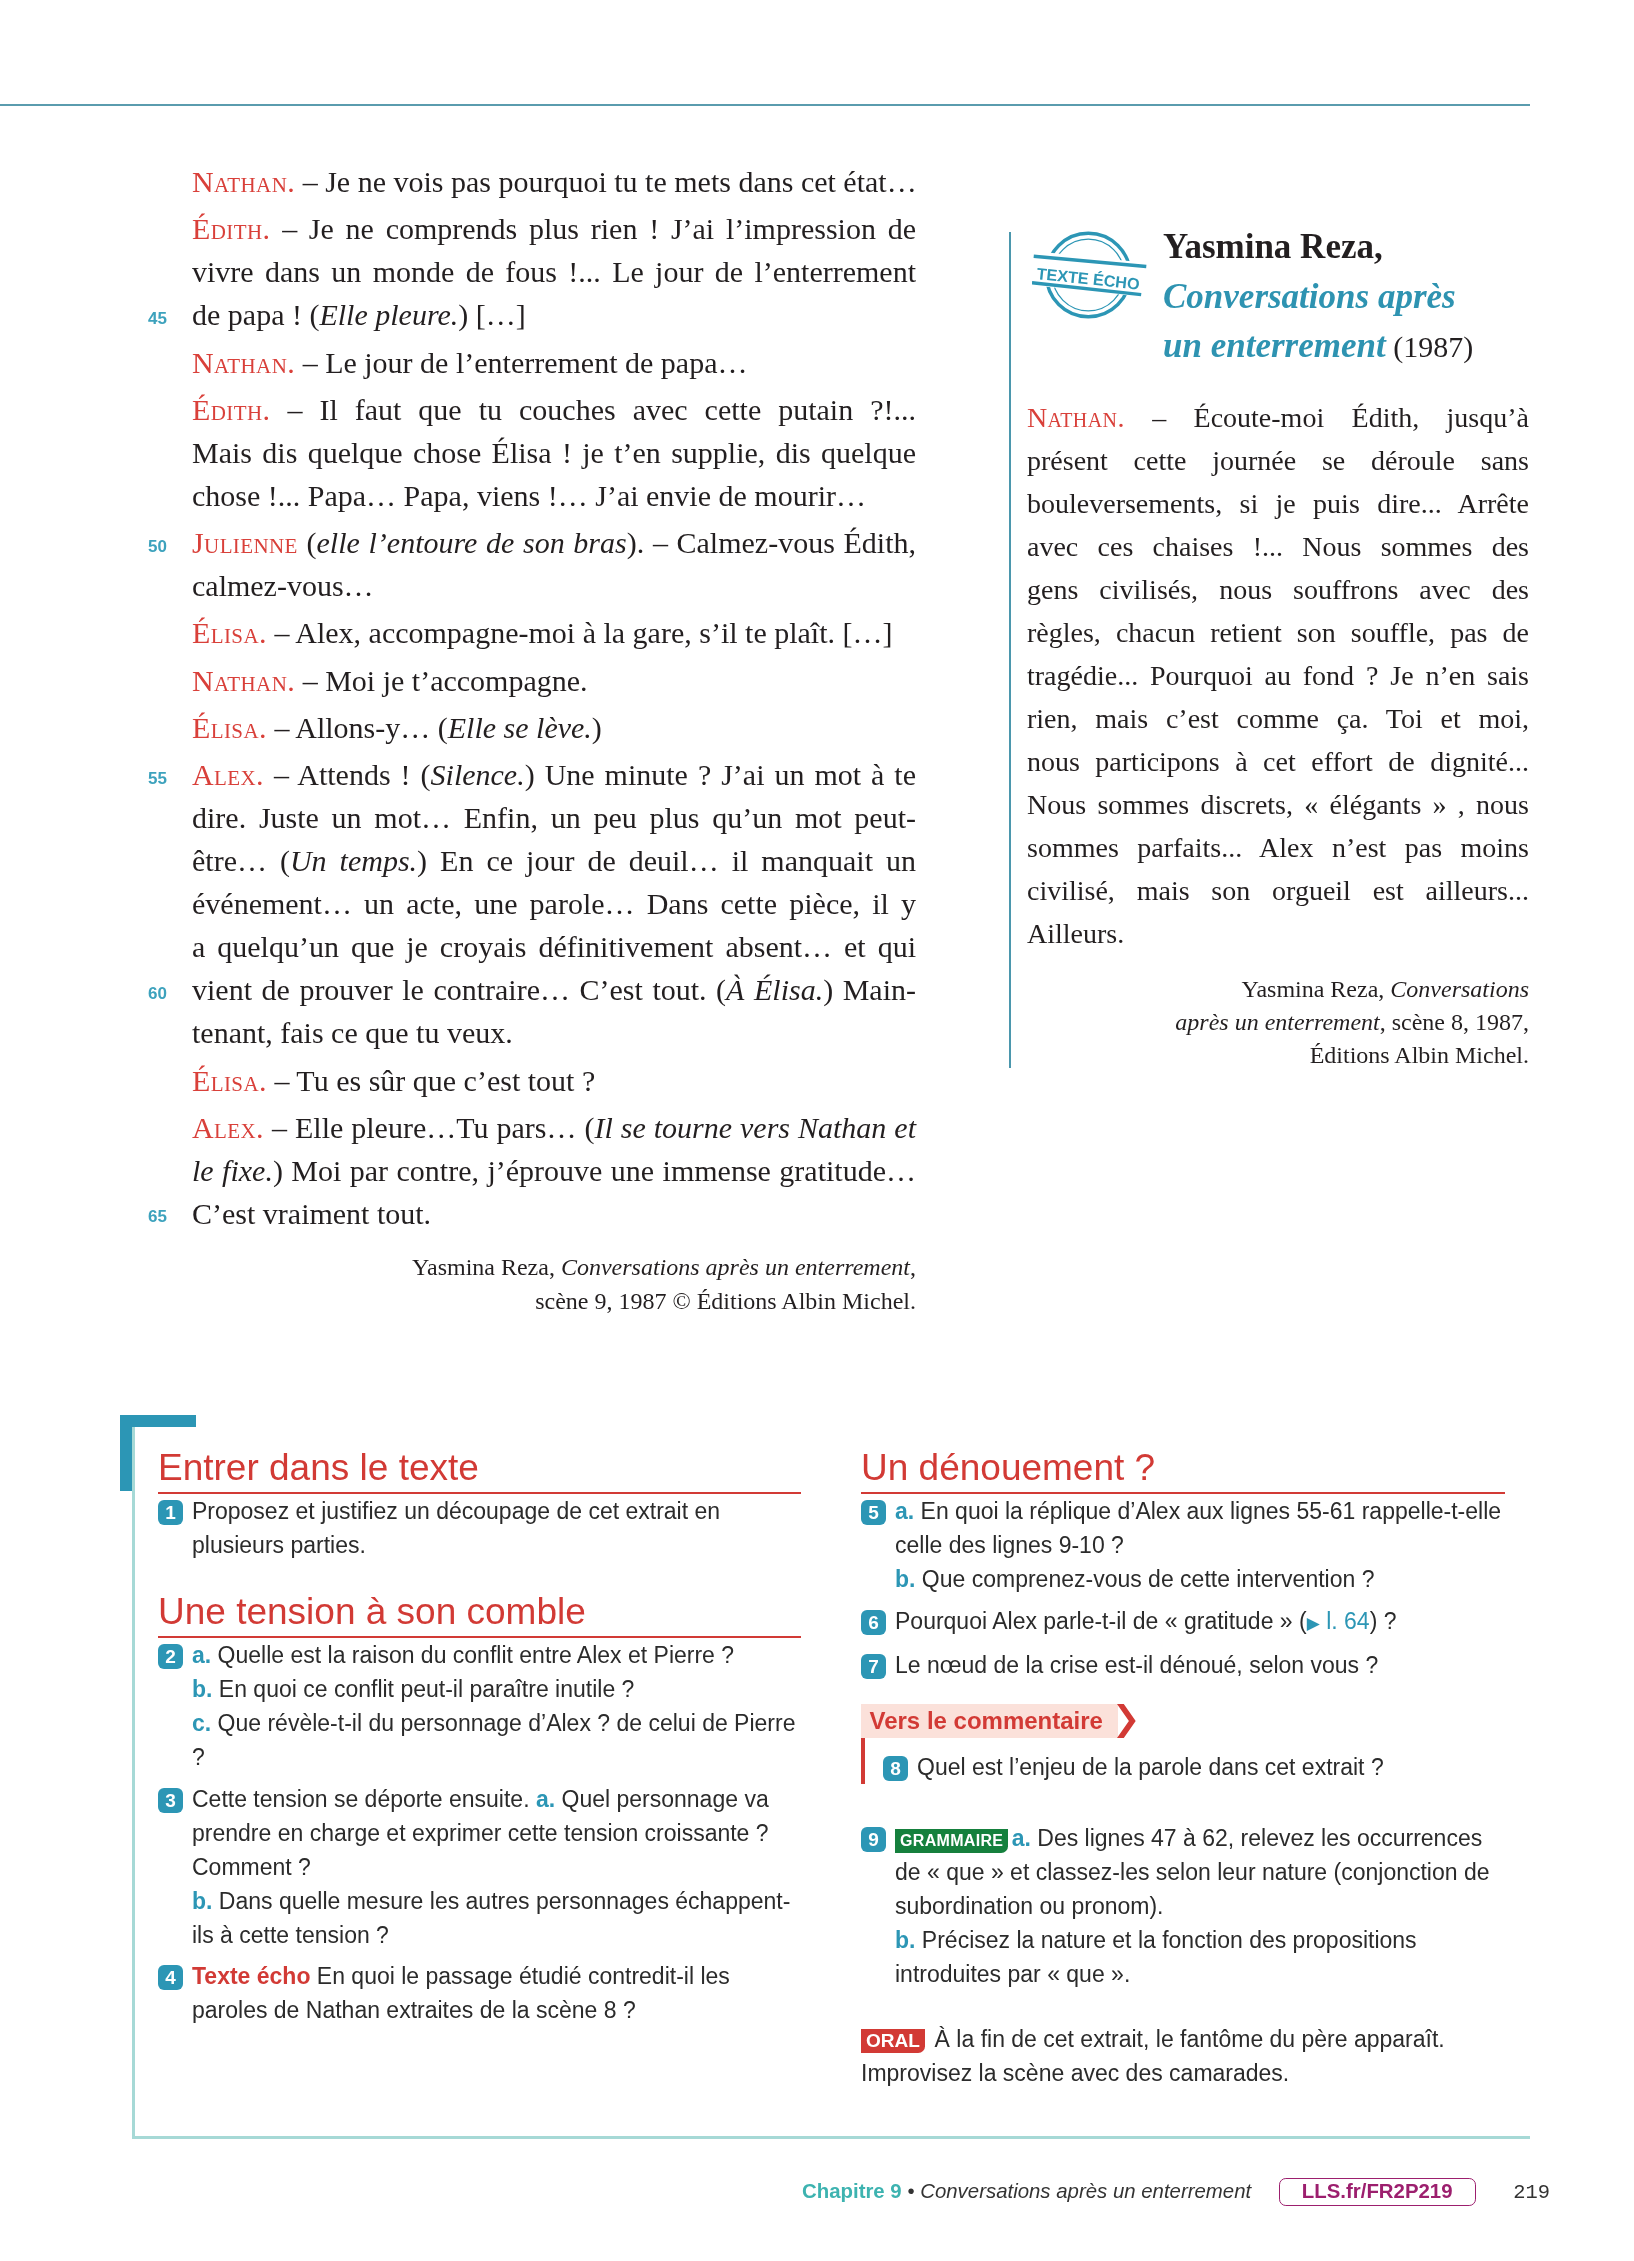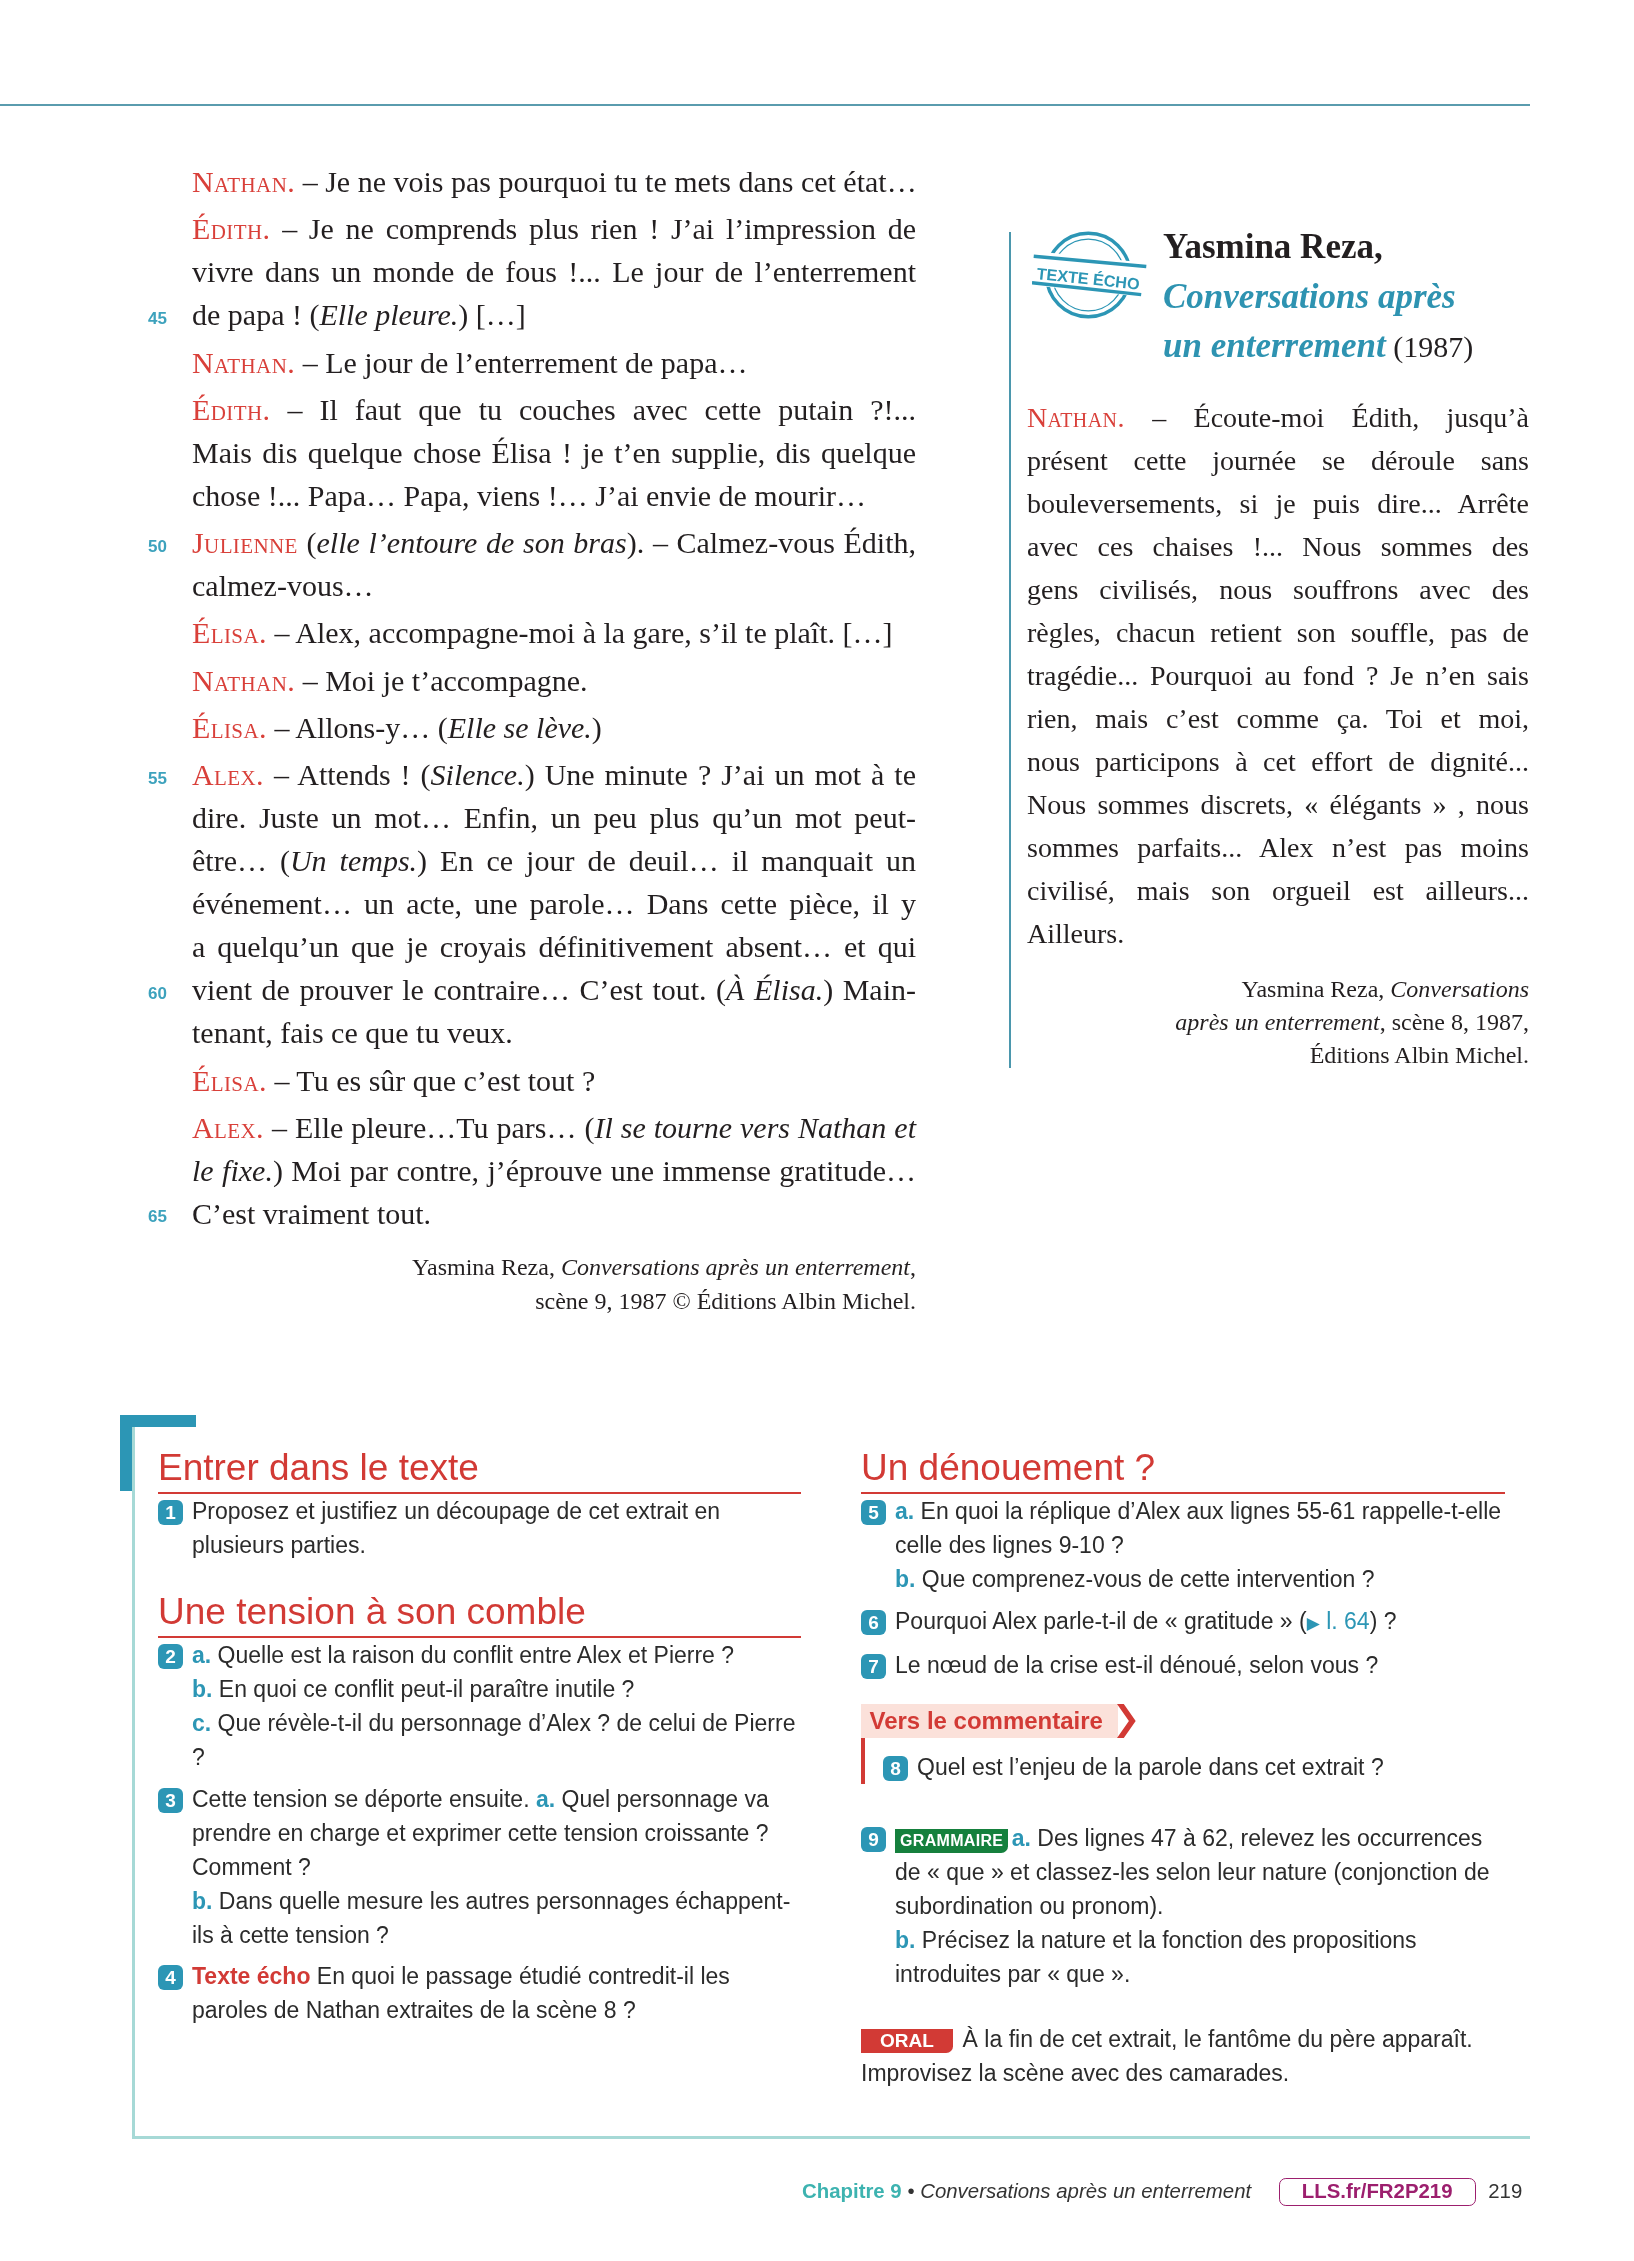--- a/index.html
+++ b/index.html
@@ -37,34 +37,34 @@
 
   .col { position:absolute; font-family:"Liberation Sans","DejaVu Sans",sans-serif; font-size:23px; line-height:34px; color:#2b2b2b; }
   .col-left { left:158px; top:1447px; width:643px; }
   .col-right { left:861px; top:1447px; width:644px; }
   .h { color:#d23a35; font-size:37px; line-height:41px; padding-bottom:4px; border-bottom:2.6px solid #d23a35; }
   .q { position:relative; padding-left:34px; margin-bottom:7.7px; }
   .badge { position:absolute; left:0; top:6px; width:25px; height:25px; border-radius:6px; background:#2c96b5; color:#fff; font-weight:bold; font-size:19px; line-height:25px; text-align:center; }
   .sub { color:#2c96b5; font-weight:bold; }
   .redtag { color:#d23a35; font-weight:bold; }
   .gram { display:inline-block; background:#15803d; color:#fff; font-weight:bold; font-size:16px; line-height:24px; padding:0 5.1px; border-radius:0 0 6.8px 0; margin-right:3.4px; letter-spacing:0.3px; }
-  .oral { display:inline-block; background:#d23a35; color:#fff; font-weight:bold; font-size:19px; line-height:24px; padding:0 19px; border-radius:0 0 6.8px 0; margin-right:3.4px; }
+  .oral { display:inline-block; background:#d23a35; color:#fff; font-weight:bold; font-size:19px; line-height:24px; padding:0 5px; border-radius:0 0 6.8px 0; margin-right:3.4px; }
   .vers { position:relative; margin-top:22px; margin-bottom:20.4px; padding-left:18px; border-left:4.3px solid #d23a35; }
   .vers-label { display:inline-block; position:relative; background:#fbe1da; color:#d23a35; font-weight:bold; font-size:24px; line-height:34px; padding:0 15.3px 0 8.5px; margin-left:-22px; }
   .vers-arrow { position:absolute; right:-19px; top:0; width:20.4px; height:34px; }
   .vers .q { margin-top:12px; margin-bottom:0; }
   .link { color:#2c96b5; }
   .link-arrow { color:#2c96b5; font-size:17px; }
 
   
   .footer { position:absolute; top:2177px; left:802px; font-family:"Liberation Sans","DejaVu Sans",sans-serif; font-size:20.4px; line-height:29px; color:#333; white-space:nowrap; }
   .footer .chap { color:#3db3b0; font-weight:bold; }
   .footer .ftitle { font-style:italic; }
   .footer .lls { display:inline-block; border:1.7px solid #9c1f6e; border-radius:6.8px; color:#9c1f6e; font-weight:bold; padding:0 22px; margin-left:22px; line-height:25.5px; }
-  .footer .pg { margin-left:7px; }
+  .footer .pg { margin-left:32px;font-family:Liberation Mono, monospace; }
 </style>
 </head>
 <body>
 
 <div class="top-rule"></div>
 
 <div class="play serif">
   <div class="ln"><span class="spk">Nathan.</span><span> – Je ne vois pas pourquoi tu te mets dans cet état…</span></div>
   <div class="ln gap"><span class="spk">Édith.</span><span> – Je ne comprends plus rien ! J’ai l’impression de</span></div>
   <div class="ln"><span>vivre dans un monde de fous !... Le jour de l’enterrement</span></div>

